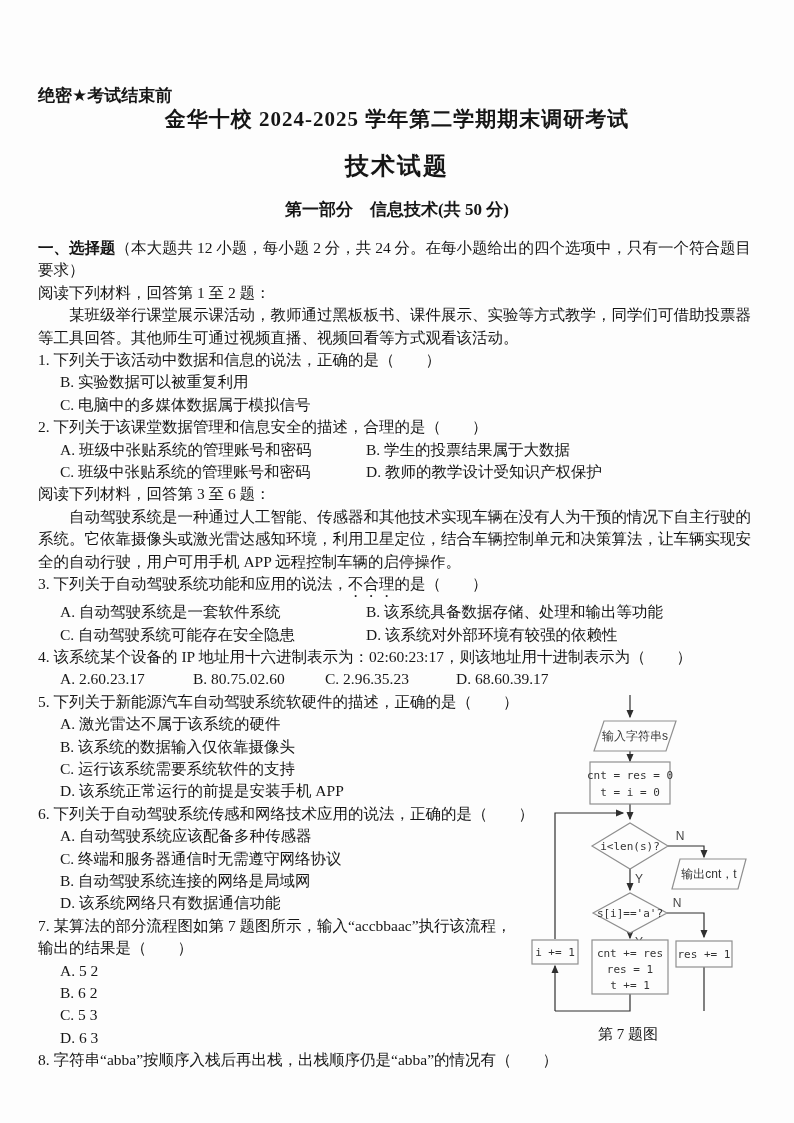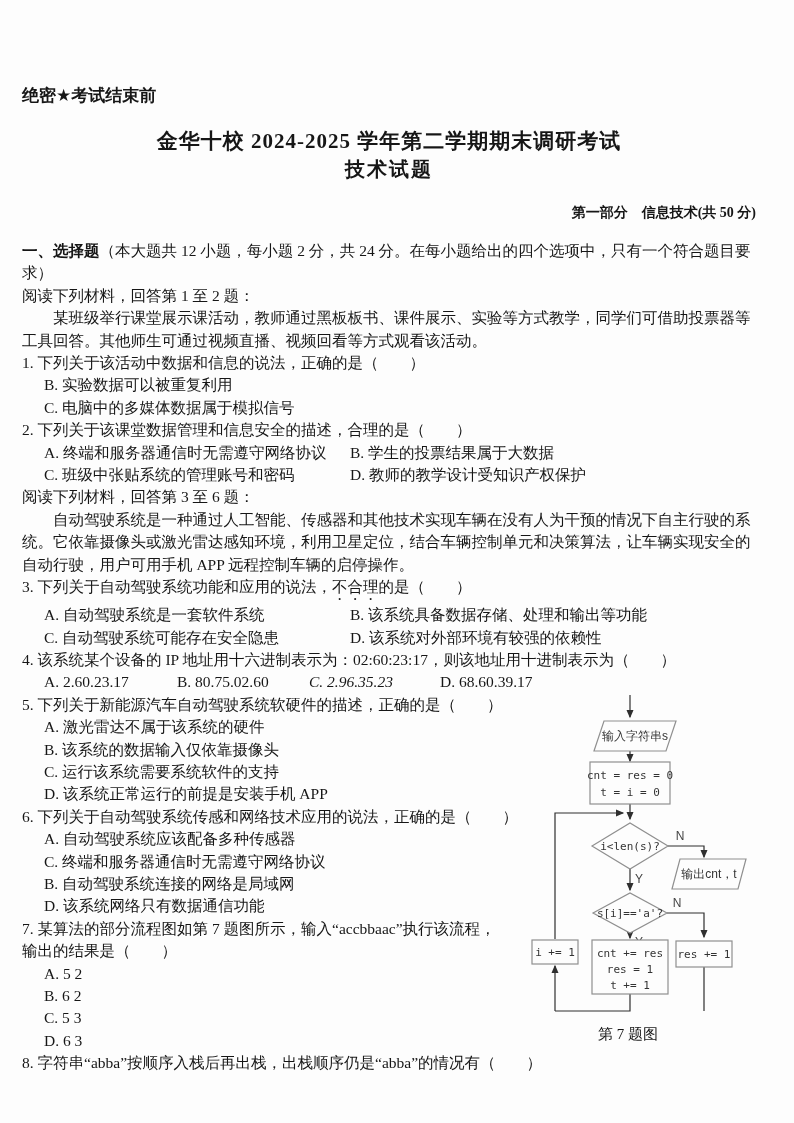--- a/index.html
+++ b/index.html
@@ -1,35 +1,35 @@
 <!DOCTYPE html>
 <html><head>
 <meta charset="utf-8">
 <style>
   html,body{margin:0;padding:0;background:#e8e8e8;}
   .page{
     position:relative;width:794px;height:1123px;margin:0 auto;
     background:#fdfdfd;color:#161616;overflow:hidden;
     font-family:"Liberation Serif","DejaVu Serif",serif;
   }
-  .content{padding:86px 38px 0 22px;font-size:15.5px;line-height:22.4px;}
+  .content{padding:86px 38px 0 38px;font-size:15.5px;line-height:22.4px;}
   .secrecy{font-family:"Liberation Sans","DejaVu Sans",sans-serif;font-weight:bold;font-size:17px;line-height:20px;}
-  .exam-title{text-align:center;font-weight:bold;font-size:21px;line-height:26px;margin-top:22px;letter-spacing:1px;}
-  .paper-title{text-align:center;font-weight:bold;font-size:20px;line-height:30px;margin-top:0;letter-spacing:2px;}
-  .part-title{text-align:right;font-weight:bold;font-size:14px;line-height:22px;margin-top:18px;margin-bottom:16px;}
+  .exam-title{text-align:center;font-weight:bold;font-size:21px;line-height:26px;letter-spacing:1px;}
+  .paper-title{text-align:center;font-weight:bold;font-size:24px;line-height:30px;margin-top:19px;letter-spacing:2px;}
+  .part-title{text-align:center;font-weight:bold;font-size:17px;line-height:22px;margin-top:18px;margin-bottom:16px;}
   p{margin:0;}
   .sec-label{font-family:"Liberation Sans","DejaVu Sans",sans-serif;font-weight:bold;}
   .indent{text-indent:2em;}
   .opt{padding-left:22px;}
   .opt-row2{display:flex;padding-left:22px;}
   .opt-row2 .c1{width:306px;flex:0 0 306px;}
   .opt-row4{display:flex;padding-left:22px;}
   .opt-row4 .c1{width:133px;flex:0 0 133px;}
   .opt-row4 .c2{width:132px;flex:0 0 132px;}
-  .opt-row4 .c3{width:131px;flex:0 0 131px;font-style:italic;}
+  .opt-row4 .c3{width:131px;flex:0 0 131px;}
   .emph{
     -webkit-text-emphasis:filled dot;-webkit-text-emphasis-position:under right;
     text-emphasis:filled dot;text-emphasis-position:under right;
   }
   .flowchart{position:absolute;left:528px;top:693px;}
   .fc-shape{fill:#fdfdfd;stroke:#8f8f8f;stroke-width:1.2;}
   .fc-line{fill:none;stroke:#2f2f2f;stroke-width:1.2;}
   .fc-code{font-family:"DejaVu Sans Mono","Liberation Mono",monospace;font-size:11px;fill:#333;}
   .fc-cjk{font-family:"Liberation Sans","DejaVu Sans",sans-serif;font-size:12px;fill:#333;}
   .fc-branch{font-family:"Liberation Sans","DejaVu Sans",sans-serif;font-size:12px;fill:#444;}
@@ -58,21 +58,21 @@
         <span>B. 实验数据可以被重复利用</span>
       </div>
       <div class="opt-row2">
         <span class="c1">C. 电脑中的多媒体数据属于模拟信号</span>
       </div>
     </div>
 
     <div>
       <p>2. 下列关于该课堂数据管理和信息安全的描述，合理的是（　　）</p>
       <div class="opt-row2">
-        <span class="c1">A. 终端和服务器通信时无需遵守网络协议</span>
+        <span class="c1">A. 班级中张贴系统的管理账号和密码</span>
         <span>B. 学生的投票结果属于大数据</span>
       </div>
       <div class="opt-row2">
         <span class="c1">C. 班级中张贴系统的管理账号和密码</span>
         <span>D. 教师的教学设计受知识产权保护</span>
       </div>
     </div>
 
     <p>阅读下列材料，回答第 3 至 6 题：</p>
     <p class="indent">自动驾驶系统是一种通过人工智能、传感器和其他技术实现车辆在没有人为干预的情况下自主行驶的系统。它依靠摄像头或激光雷达感知环境，利用卫星定位，结合车辆控制单元和决策算法，让车辆实现安全的自动行驶，用户可用手机 APP 远程控制车辆的启停操作。</p>

